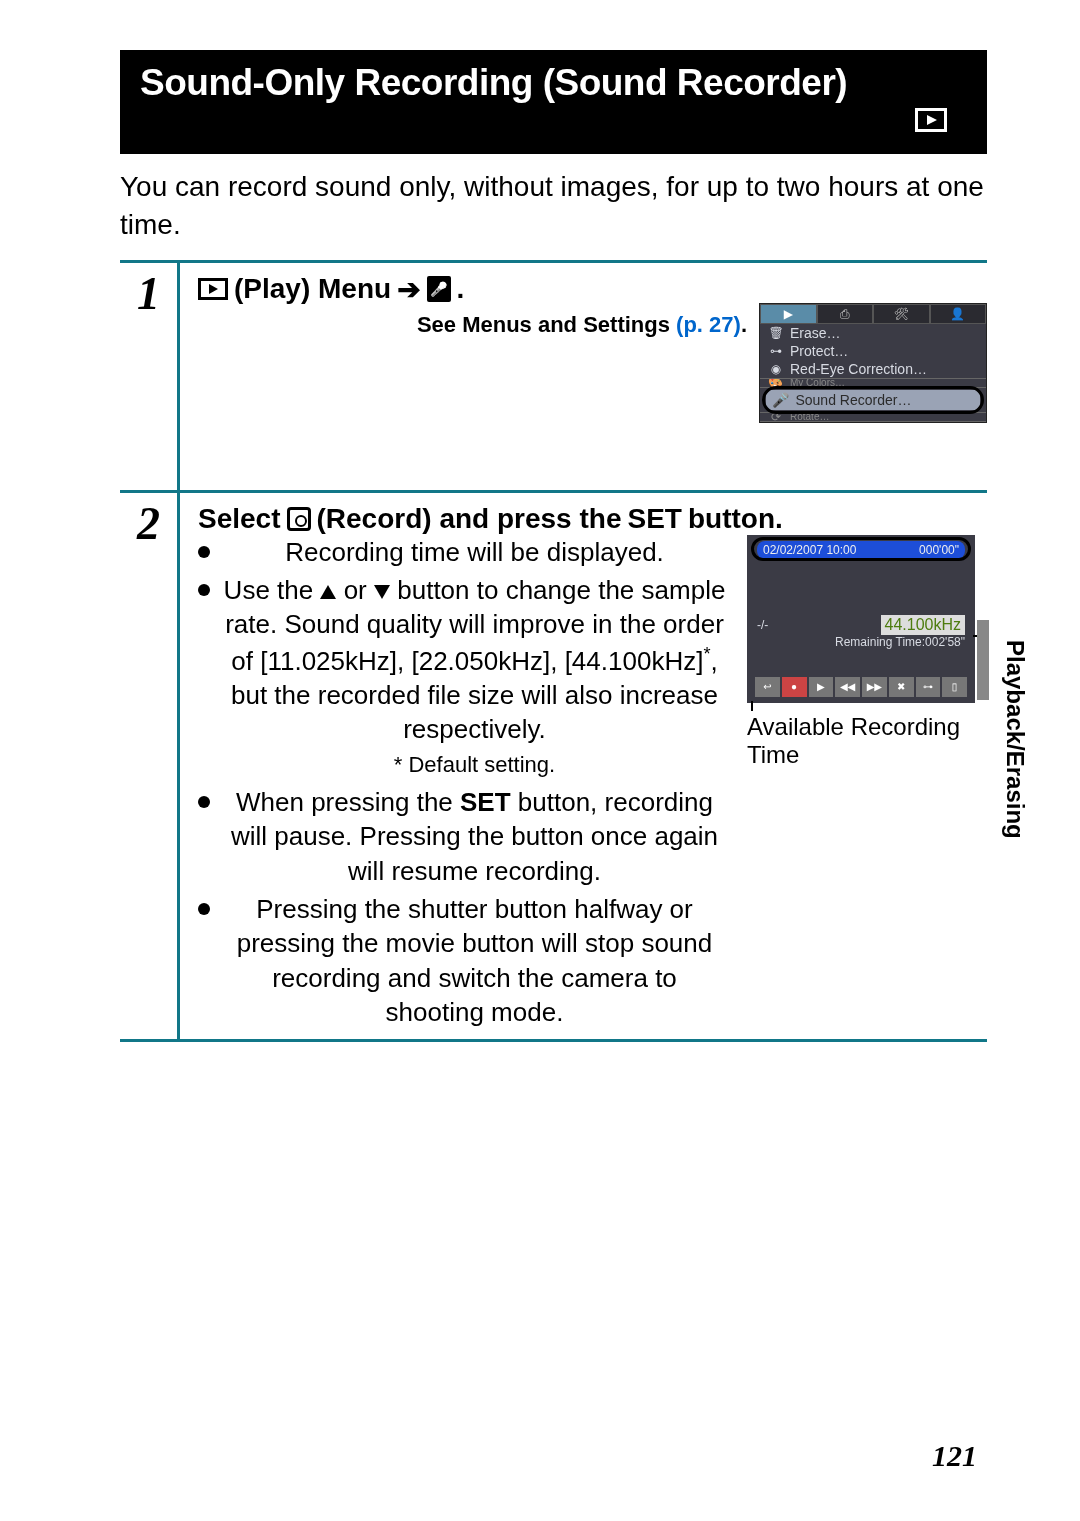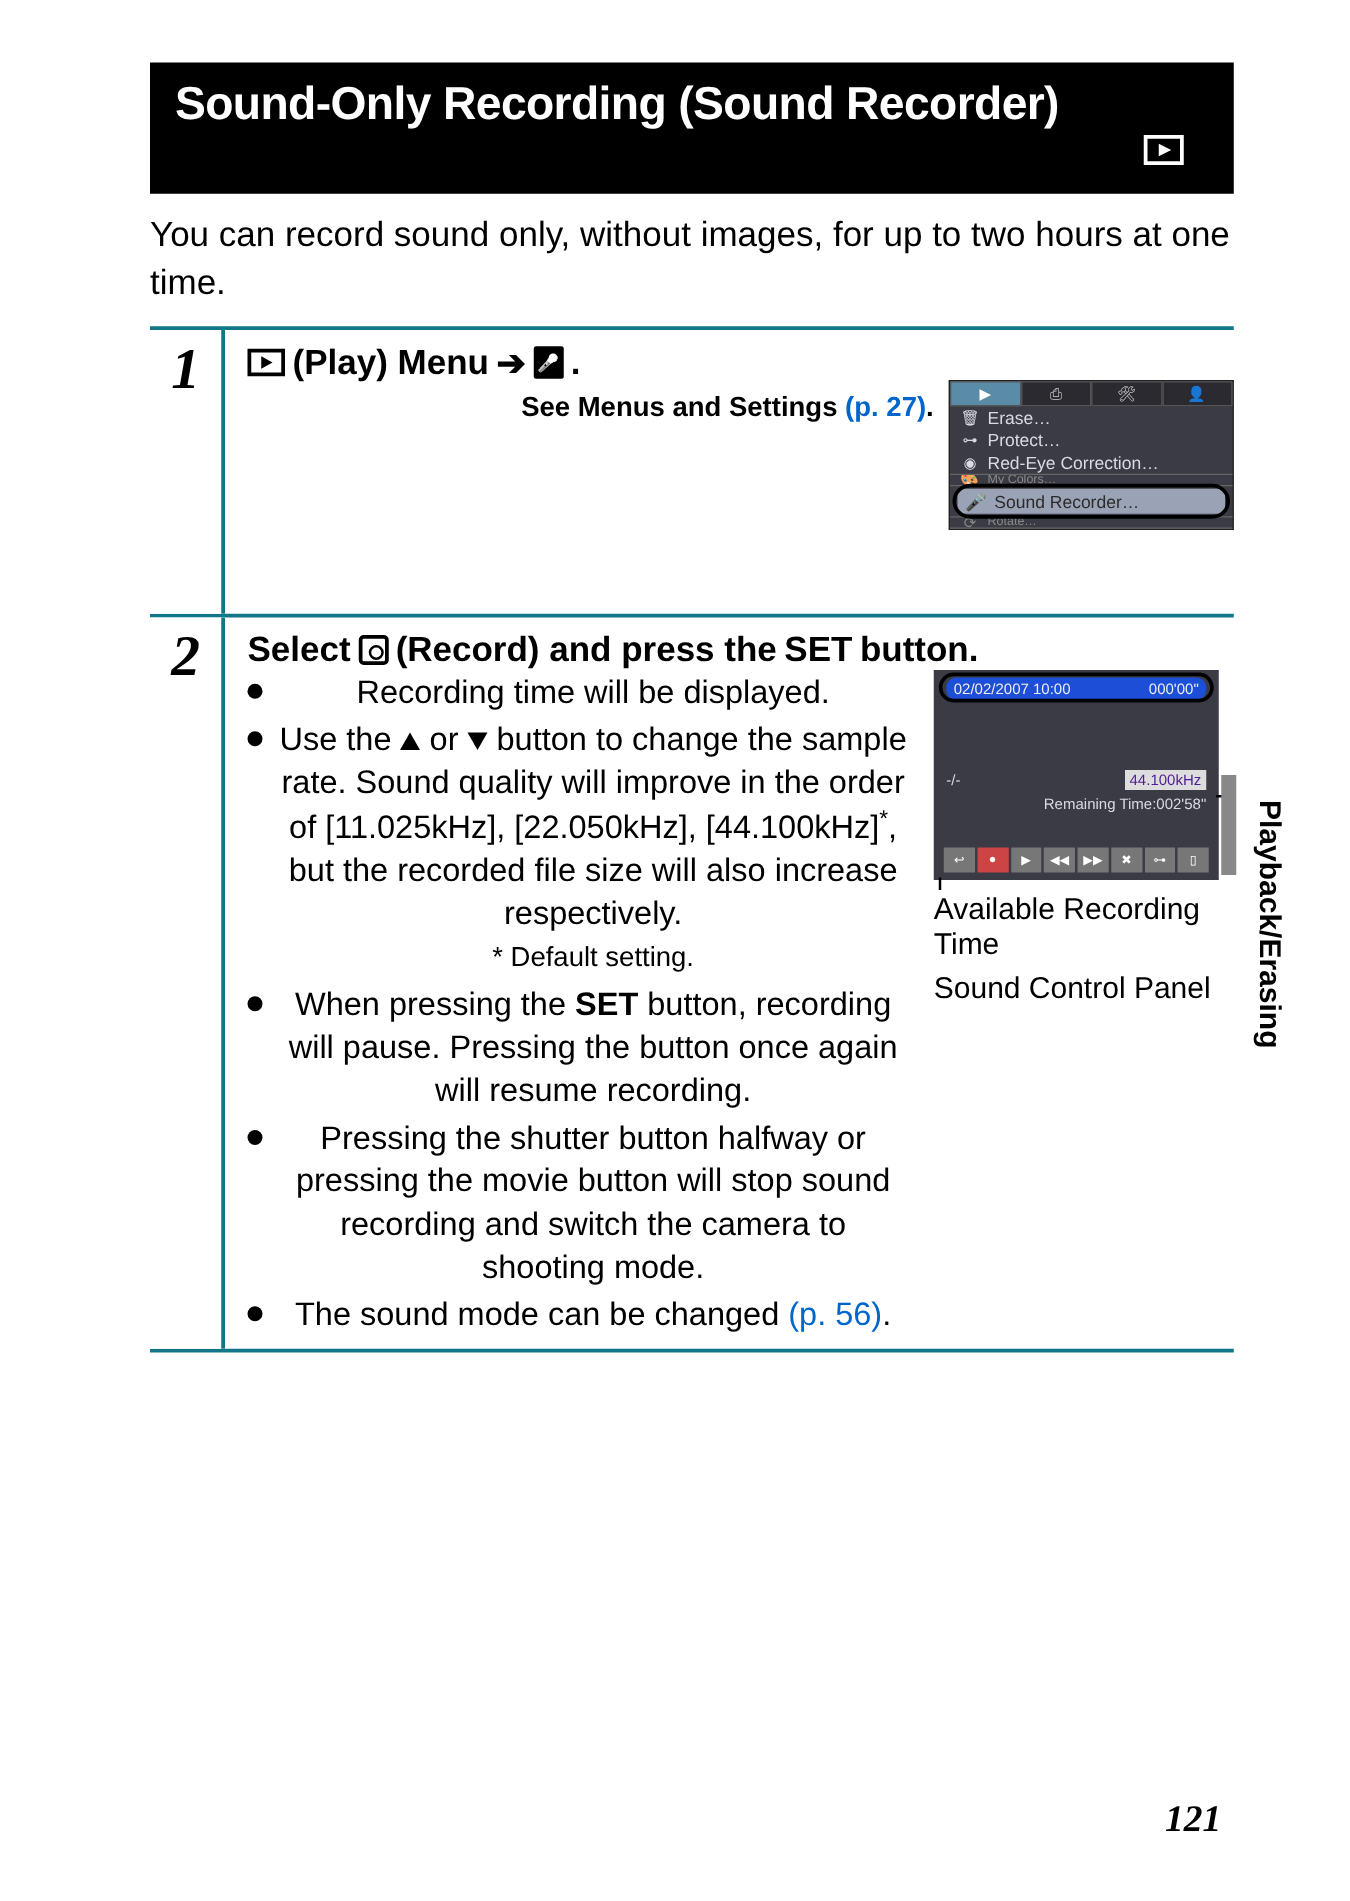--- a/index.html
+++ b/index.html
@@ -46,21 +46,21 @@
   .step2-text li::before { content: ""; position: absolute; left: 0; top: 11px; width: 12px; height: 12px; background: #000; border-radius: 50%; }
   .tri-up, .tri-down { display:inline-block; width:0; height:0; vertical-align: middle; }
   .tri-up { border-left:8px solid transparent; border-right:8px solid transparent; border-bottom:14px solid #000; }
   .tri-down { border-left:8px solid transparent; border-right:8px solid transparent; border-top:14px solid #000; }
   .footnote { font-size: 22px; margin-left: 22px; margin-bottom: 6px; }
   .step2-figure { width: 240px; flex-shrink: 0; }
   .rec-screen { width: 228px; height: 168px; background:#3b3b45; position:relative; color:#d8dbe3; font-family: Arial; font-size:12px; }
   .rec-top { position:absolute; top:6px; left:10px; right:10px; background:#1d4ed8; border-radius:8px; padding:2px 6px; display:flex; justify-content:space-between; font-size:12px; color:#eee; }
   .rec-top-oval { position:absolute; top:2px; left:4px; right:4px; height:24px; border:3px solid #000; border-radius:14px; }
   .rec-mid { position:absolute; top:80px; left:10px; right:10px; display:flex; justify-content:space-between; align-items:center; }
-  .rec-khz { background:#ddd; color:#4c1d95; padding:1px 4px; font-size:12px; }
+  .rec-khz { background:#ddd; color:#4d7c0f; padding:1px 4px; font-size:16px; }
   .rec-remain { position:absolute; top:100px; right:10px; font-size:12px; }
   .rec-ctrl { position:absolute; bottom:6px; left:8px; right:8px; height:20px; display:flex; gap:2px; }
   .rec-ctrl span { flex:1; background:#777; color:#fff; font-size:10px; display:flex; align-items:center; justify-content:center; }
   .rec-ctrl span.active { background:#c44; }
   .leader { position:absolute; background:#000; }
   .fig-caption { font-size: 24px; line-height:1.2; margin-top: 10px; }
   .side-label { position:absolute; right: 48px; top: 640px; writing-mode: vertical-rl; font-size: 24px; font-weight: bold; font-family: Arial; }
   .side-tab { position:absolute; right: 88px; top: 620px; width: 12px; height: 80px; background:#888; }
   .page-num { position:absolute; right: 100px; bottom: 48px; font-size: 30px; font-weight: bold; font-style: italic; font-family: "Times New Roman", serif; margin-left: 41px; }
   sup { font-size: 0.7em; }
@@ -157,23 +157,20 @@
               <li>
                 <span>Use the </span><span class="tri-up"></span><span> or </span><span class="tri-down"></span><span> button to change the sample rate. Sound quality will improve in the order of [11.025kHz], [22.050kHz], [44.100kHz]</span><sup>*</sup><span>, but the recorded file size will also increase respectively.</span>
               </li>
             </ul>
             <div class="footnote">* Default setting.</div>
             <ul>
               <li>
                 <span>When pressing the </span><b>SET</b><span> button, recording will pause. Pressing the button once again will resume recording.</span>
               </li>
               <li><span>Pressing the shutter button halfway or pressing the movie button will stop sound recording and switch the camera to shooting mode.</span></li>
-              <li>
-                <span>The sound mode can be changed </span><a class="pref">(p. 56)</a><span>.</span>
-              </li>
             </ul>
           </div>
 
           <div class="step2-figure">
             <div class="rec-screen">
               <div class="rec-top">
                 <span>02/02/2007 10:00</span>
                 <span>000'00"</span>
               </div>
               <div class="rec-top-oval"></div>
@@ -189,21 +186,20 @@
                 <span>◀◀</span>
                 <span>▶▶</span>
                 <span>✖</span>
                 <span>⊶</span>
                 <span>▯</span>
               </div>
               <div class="leader" style="right:-8px; top:100px; width:10px; height:2px;"></div>
               <div class="leader" style="left:4px; bottom:-8px; width:2px; height:10px;"></div>
             </div>
             <div class="fig-caption">Available Recording Time</div>
-            <div class="fig-caption" style="margin-top:6px;">Sound Control Panel</div>
           </div>
         </div>
       </div>
     </div>
   </div>
 
   <div class="side-tab"></div>
   <div class="side-label">Playback/Erasing</div>
   <div class="page-num">121</div>
 </div>

